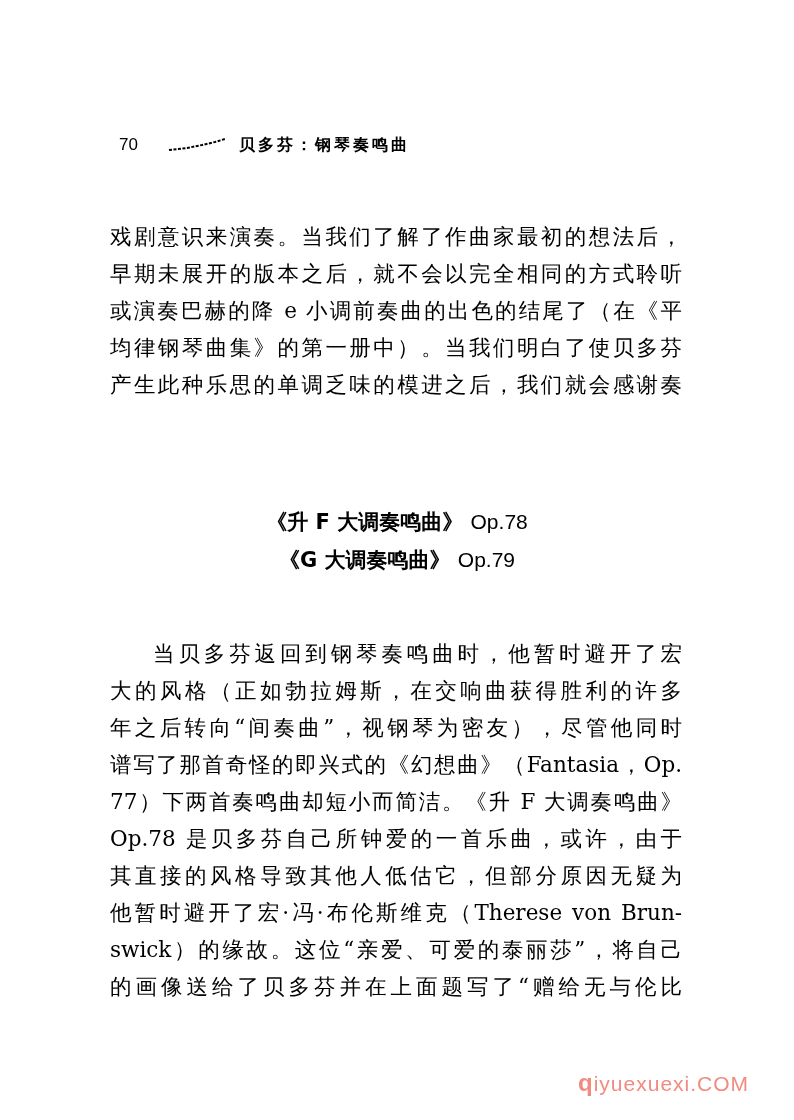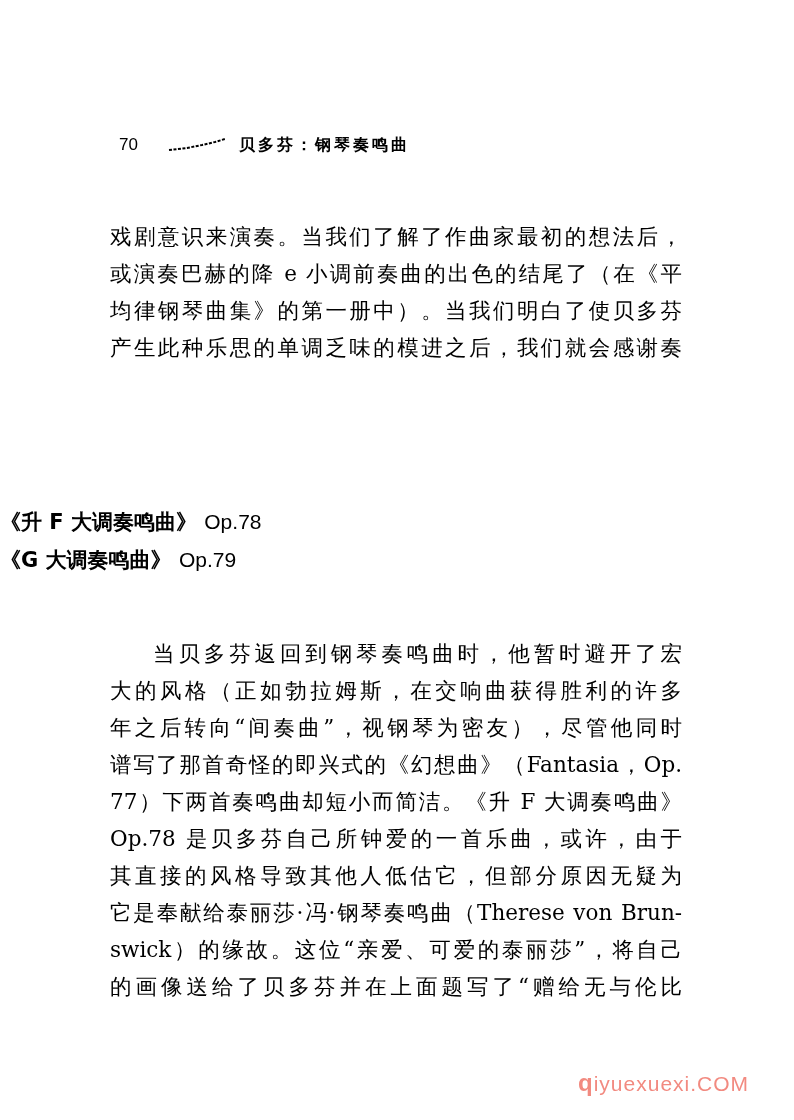--- a/index.html
+++ b/index.html
@@ -5,41 +5,42 @@
     html, body { margin: 0; padding: 0; background: #ffffff; }
     body { width: 794px; height: 1120px; position: relative; overflow: hidden; color: #000; }
     .header { position: absolute; top: 130px; left: 119px; height: 30px; display: flex; align-items: center; }
     .page-num { font-family: "Liberation Sans", sans-serif; font-size: 17px; width: 48px; }
     .ornament { width: 60px; height: 14px; margin-right: 12px; }
     .running-title { font-family: "DejaVu Sans", sans-serif; font-size: 16px; font-weight: bold; letter-spacing: 3px; }
     .body-text { position: absolute; left: 110px; width: 572px; font-family: "DejaVu Serif", serif; font-size: 21.5px; line-height: 37px; }
     .para1 { top: 218px; }
     .line { white-space: nowrap; display: block; text-align: justify; text-align-last: justify; }
     .line.last { text-align-last: left; }
-    .headings { position: absolute; top: 503px; left: 0; width: 794px; text-align: left; font-family: "DejaVu Sans", sans-serif; font-size: 21px; font-weight: bold; line-height: 38px; }
+    .headings { position: absolute; top: 503px; left: 0; width: 794px; text-align: center; font-family: "DejaVu Sans", sans-serif; font-size: 21px; font-weight: bold; line-height: 38px; }
     .headings .h { display: block; }
     .headings .op { font-weight: normal; font-family: "Liberation Sans", sans-serif; }
     .para2 { top: 607px; margin-top: 28px; }
     .indent { padding-left: 43px; }
     .watermark { position: absolute; left: 578px; top: 1069px; font-family: Liberation Sans, sans-serif; font-size: 21px; color: #f28a80; letter-spacing: 1px; }
     .watermark .q { font-weight: bold; font-size: 24px; }
   </style>
 </head>
 <body>
 
 <div class="header">
   <span class="page-num">70</span>
   <svg class="ornament" viewBox="0 0 60 14">
     <path d="M2 12 L20 10 L35 7 L48 4 L58 1" stroke="#000" stroke-width="2" fill="none" stroke-dasharray="3 1.5"></path>
   </svg>
   <span class="running-title">贝多芬：钢琴奏鸣曲</span>
 </div>
 
 <div class="body-text para1">
   <span class="line">戏剧意识来演奏。当我们了解了作曲家最初的想法后，</span>
+  <span class="line">早期未展开的版本之后，就不会以完全相同的方式聆听</span>
   <span class="line">或演奏巴赫的降 e 小调前奏曲的出色的结尾了（在《平</span>
   <span class="line">均律钢琴曲集》的第一册中）。当我们明白了使贝多芬</span>
   <span class="line">产生此种乐思的单调乏味的模进之后，我们就会感谢奏</span>
 </div>
 
 <div class="headings">
   <span class="h">
     <span>《升 F 大调奏鸣曲》</span>
     <span class="op">Op.78</span>
   </span>
@@ -50,20 +51,20 @@
 </div>
 
 <div class="body-text para2">
   <span class="line indent">当贝多芬返回到钢琴奏鸣曲时，他暂时避开了宏</span>
   <span class="line">大的风格（正如勃拉姆斯，在交响曲获得胜利的许多</span>
   <span class="line">年之后转向“间奏曲”，视钢琴为密友），尽管他同时</span>
   <span class="line">谱写了那首奇怪的即兴式的《幻想曲》（Fantasia，Op.</span>
   <span class="line">77）下两首奏鸣曲却短小而简洁。《升 F 大调奏鸣曲》</span>
   <span class="line">Op.78 是贝多芬自己所钟爱的一首乐曲，或许，由于</span>
   <span class="line">其直接的风格导致其他人低估它，但部分原因无疑为</span>
-  <span class="line">它是奉献给泰丽莎·冯·钢琴奏鸣曲（Therese von Brun-</span>
+  <span class="line">他暂时避开了宏·冯·布伦斯维克（Therese von Brun-</span>
   <span class="line">swick）的缘故。这位“亲爱、可爱的泰丽莎”，将自己</span>
   <span class="line">的画像送给了贝多芬并在上面题写了“赠给无与伦比</span>
 </div>
 
 <div class="watermark">
   <span class="q">q</span><span>iyuexuexi.COM</span>
 </div>
 
 </body></html>

